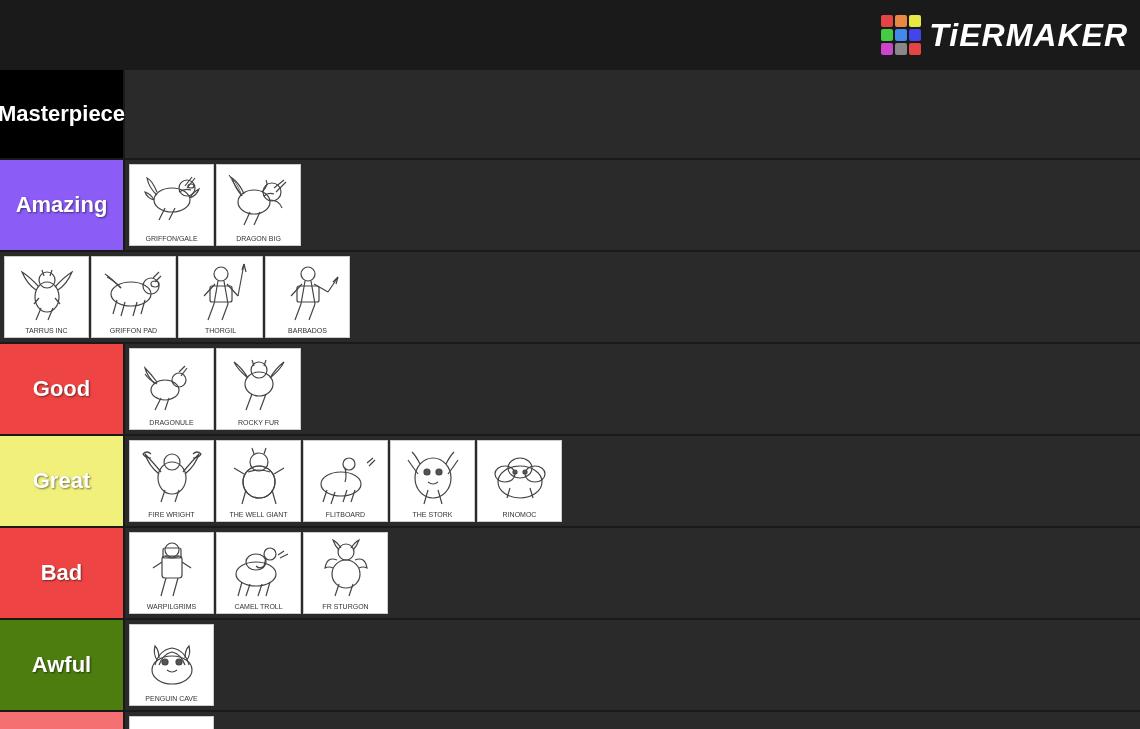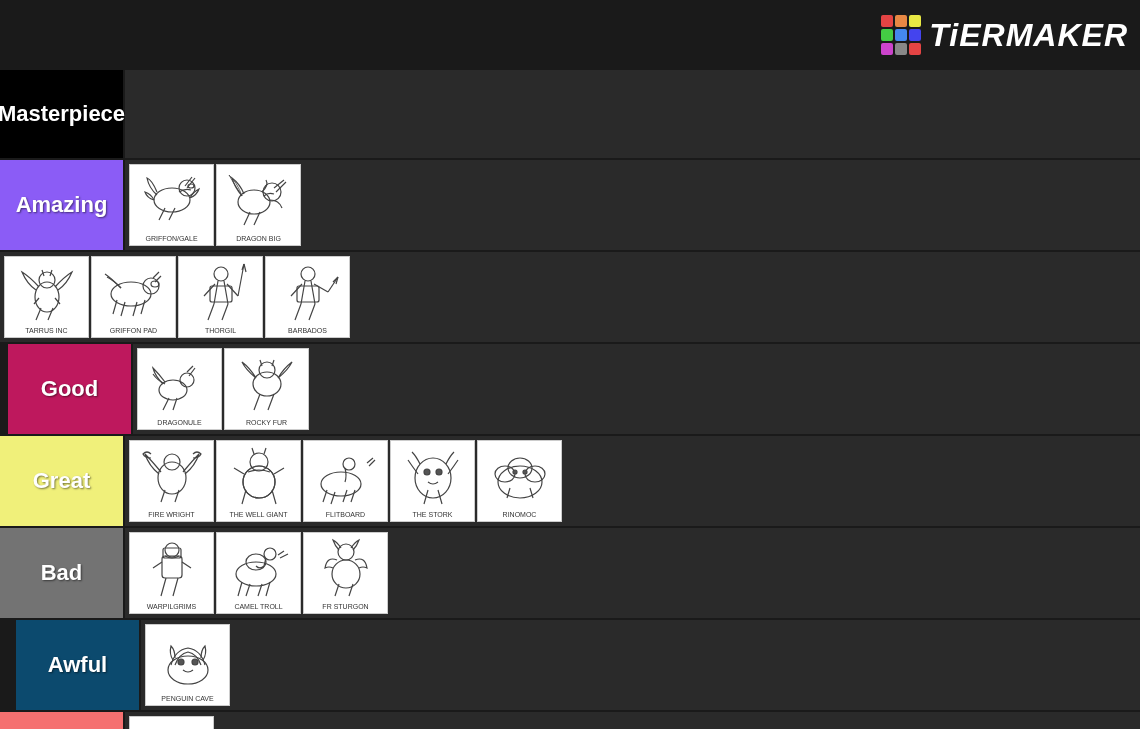--- a/index.html
+++ b/index.html
@@ -113,24 +113,24 @@
       padding: 1px 2px 2px;
       line-height: 1.1;
       width: 100%;
       background: white;
     }
 
     
     .tier-masterpiece { background-color: #000000; }
     .tier-amazing { background-color: #8b5cf6; }
     .tier-great { background-color: #79d479; }
-    .tier-good { background-color: #be185d; margin-left: 8px; }
+    .tier-good { background-color: #ef4444; }
     .tier-fine { background-color: #f0f07a; }
-    .tier-bad { background-color: #737373; }
-    .tier-awful { background-color: #0c4a6e; margin-left: 16px; }
+    .tier-bad { background-color: #ef4444; }
+    .tier-awful { background-color: #4d7c0f; }
     .tier-worst { background-color: #f57070; }
   </style>
 </head>
 <body>
 
 <div class="header">
   <div class="logo">
     <div class="logo-grid">
 
       <div class="logo-cell" style="background:#e44444;"></div>

